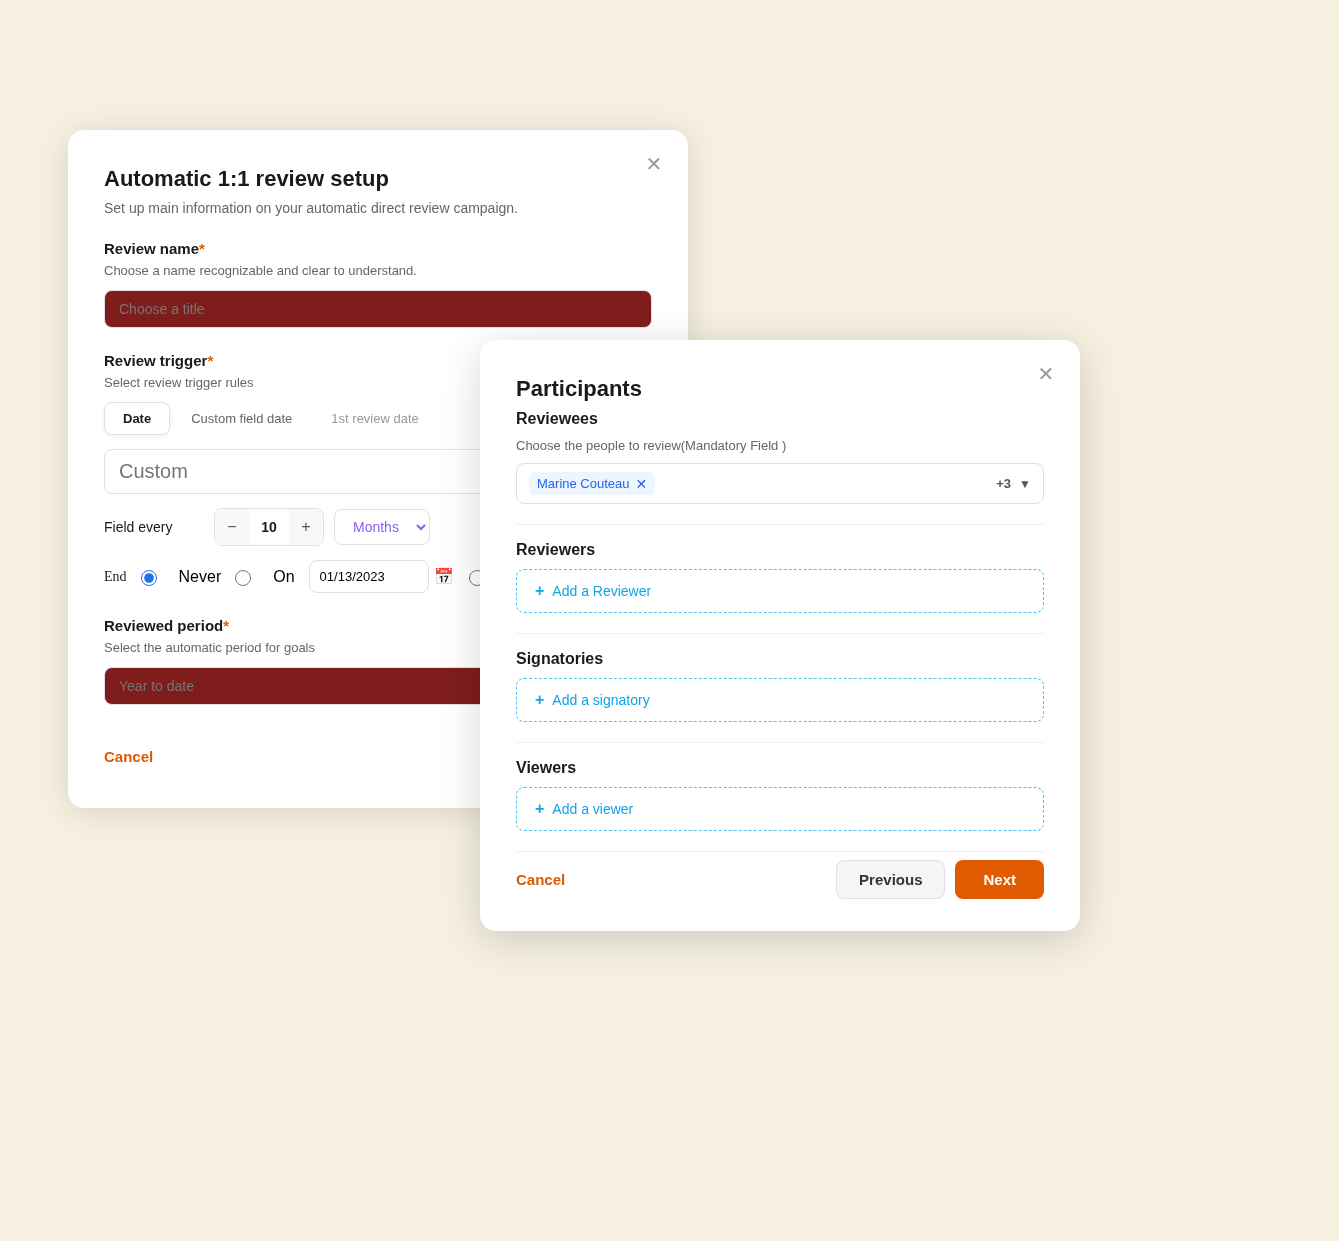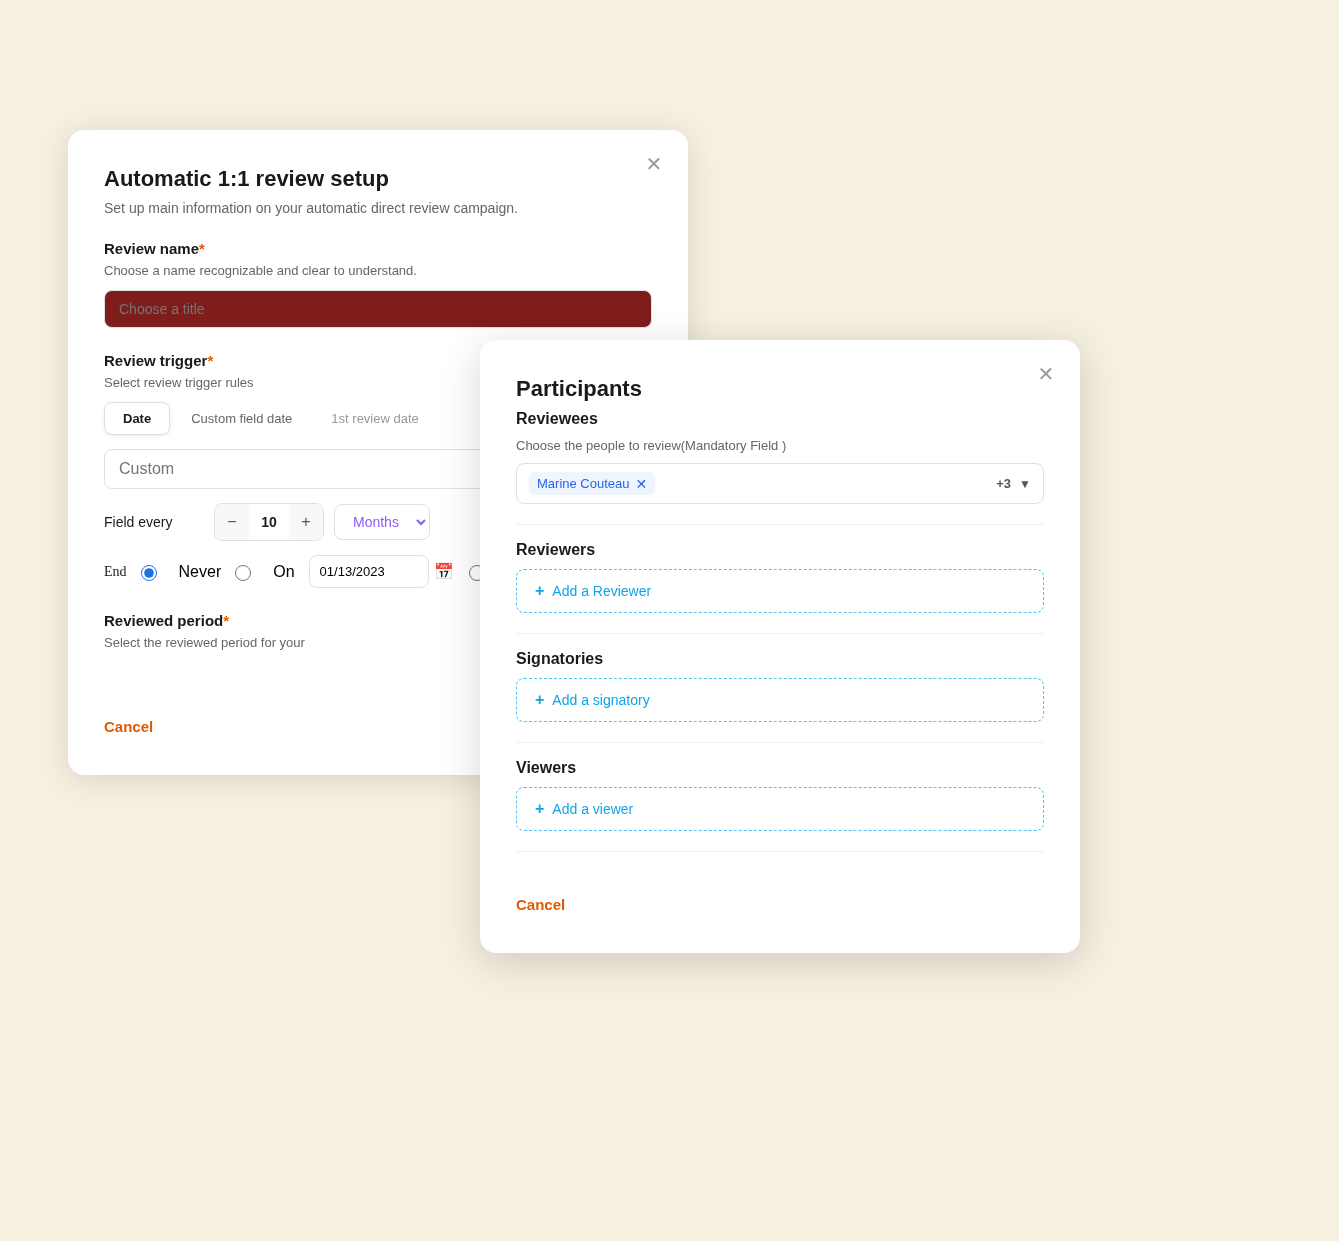--- a/index.html
+++ b/index.html
@@ -129,21 +129,21 @@
       background: none;
       border: none;
       cursor: pointer;
     }
 
     .custom-input {
       width: 100%;
       border: 1.5px solid #e0e0e0;
       border-radius: 8px;
       padding: 10px 14px;
-      font-size: 16px;
+      font-size: 20px;
       color: #bbb;
       margin-bottom: 14px;
       background: #fff;
     }
 
     
     .repeat-row {
       display: flex;
       align-items: center;
       gap: 10px;
@@ -250,21 +250,20 @@
       padding-top: 8px;
     }
     .btn-cancel {
       background: none;
       border: none;
       color: #e05a00;
       font-size: 15px;
       font-weight: 600;
       cursor: pointer;
       padding: 8px 0;
-      margin-top: 28px;
     }
     .btn-prev {
       background: #f5f5f5;
       border: 1.5px solid #e0e0e0;
       border-radius: 8px;
       padding: 10px 22px;
       font-size: 15px;
       font-weight: 600;
       color: #333;
       cursor: pointer;
@@ -461,21 +460,22 @@
         <input type="radio" name="end-option" style="">
         <span>After</span>
       </label>
     </div>
   </div>
 
   <div class="section-block">
     <div class="section-label">
       <span>Reviewed period</span><span class="required">*</span>
     </div>
-    <p class="section-desc">Select the reviewed period for your</p>
+    <p class="section-desc">Select the automatic period for goals</p>
+    <input class="text-input" type="text" placeholder="Year to date" style="">
   </div>
 
   <div class="modal-footer">
     <button class="btn-cancel">Cancel</button>
     <button class="btn-primary-setup">Pr</button>
   </div>
 </div>
 
 <div class="modal-participants">
   <button class="modal-close">✕</button>
@@ -524,14 +524,18 @@
   <div class="participants-section">
     <div class="participants-section-title">Viewers</div>
     <button class="add-dashed-btn">
       <span class="add-plus">+</span>
       <span>Add a viewer</span>
     </button>
   </div>
 
   <div class="participants-footer">
     <button class="btn-cancel">Cancel</button>
+    <div style="display:flex;gap:10px;">
+      <button class="btn-prev">Previous</button>
+      <button class="btn-next">Next</button>
+    </div>
   </div>
 </div>
 
 </body></html>

